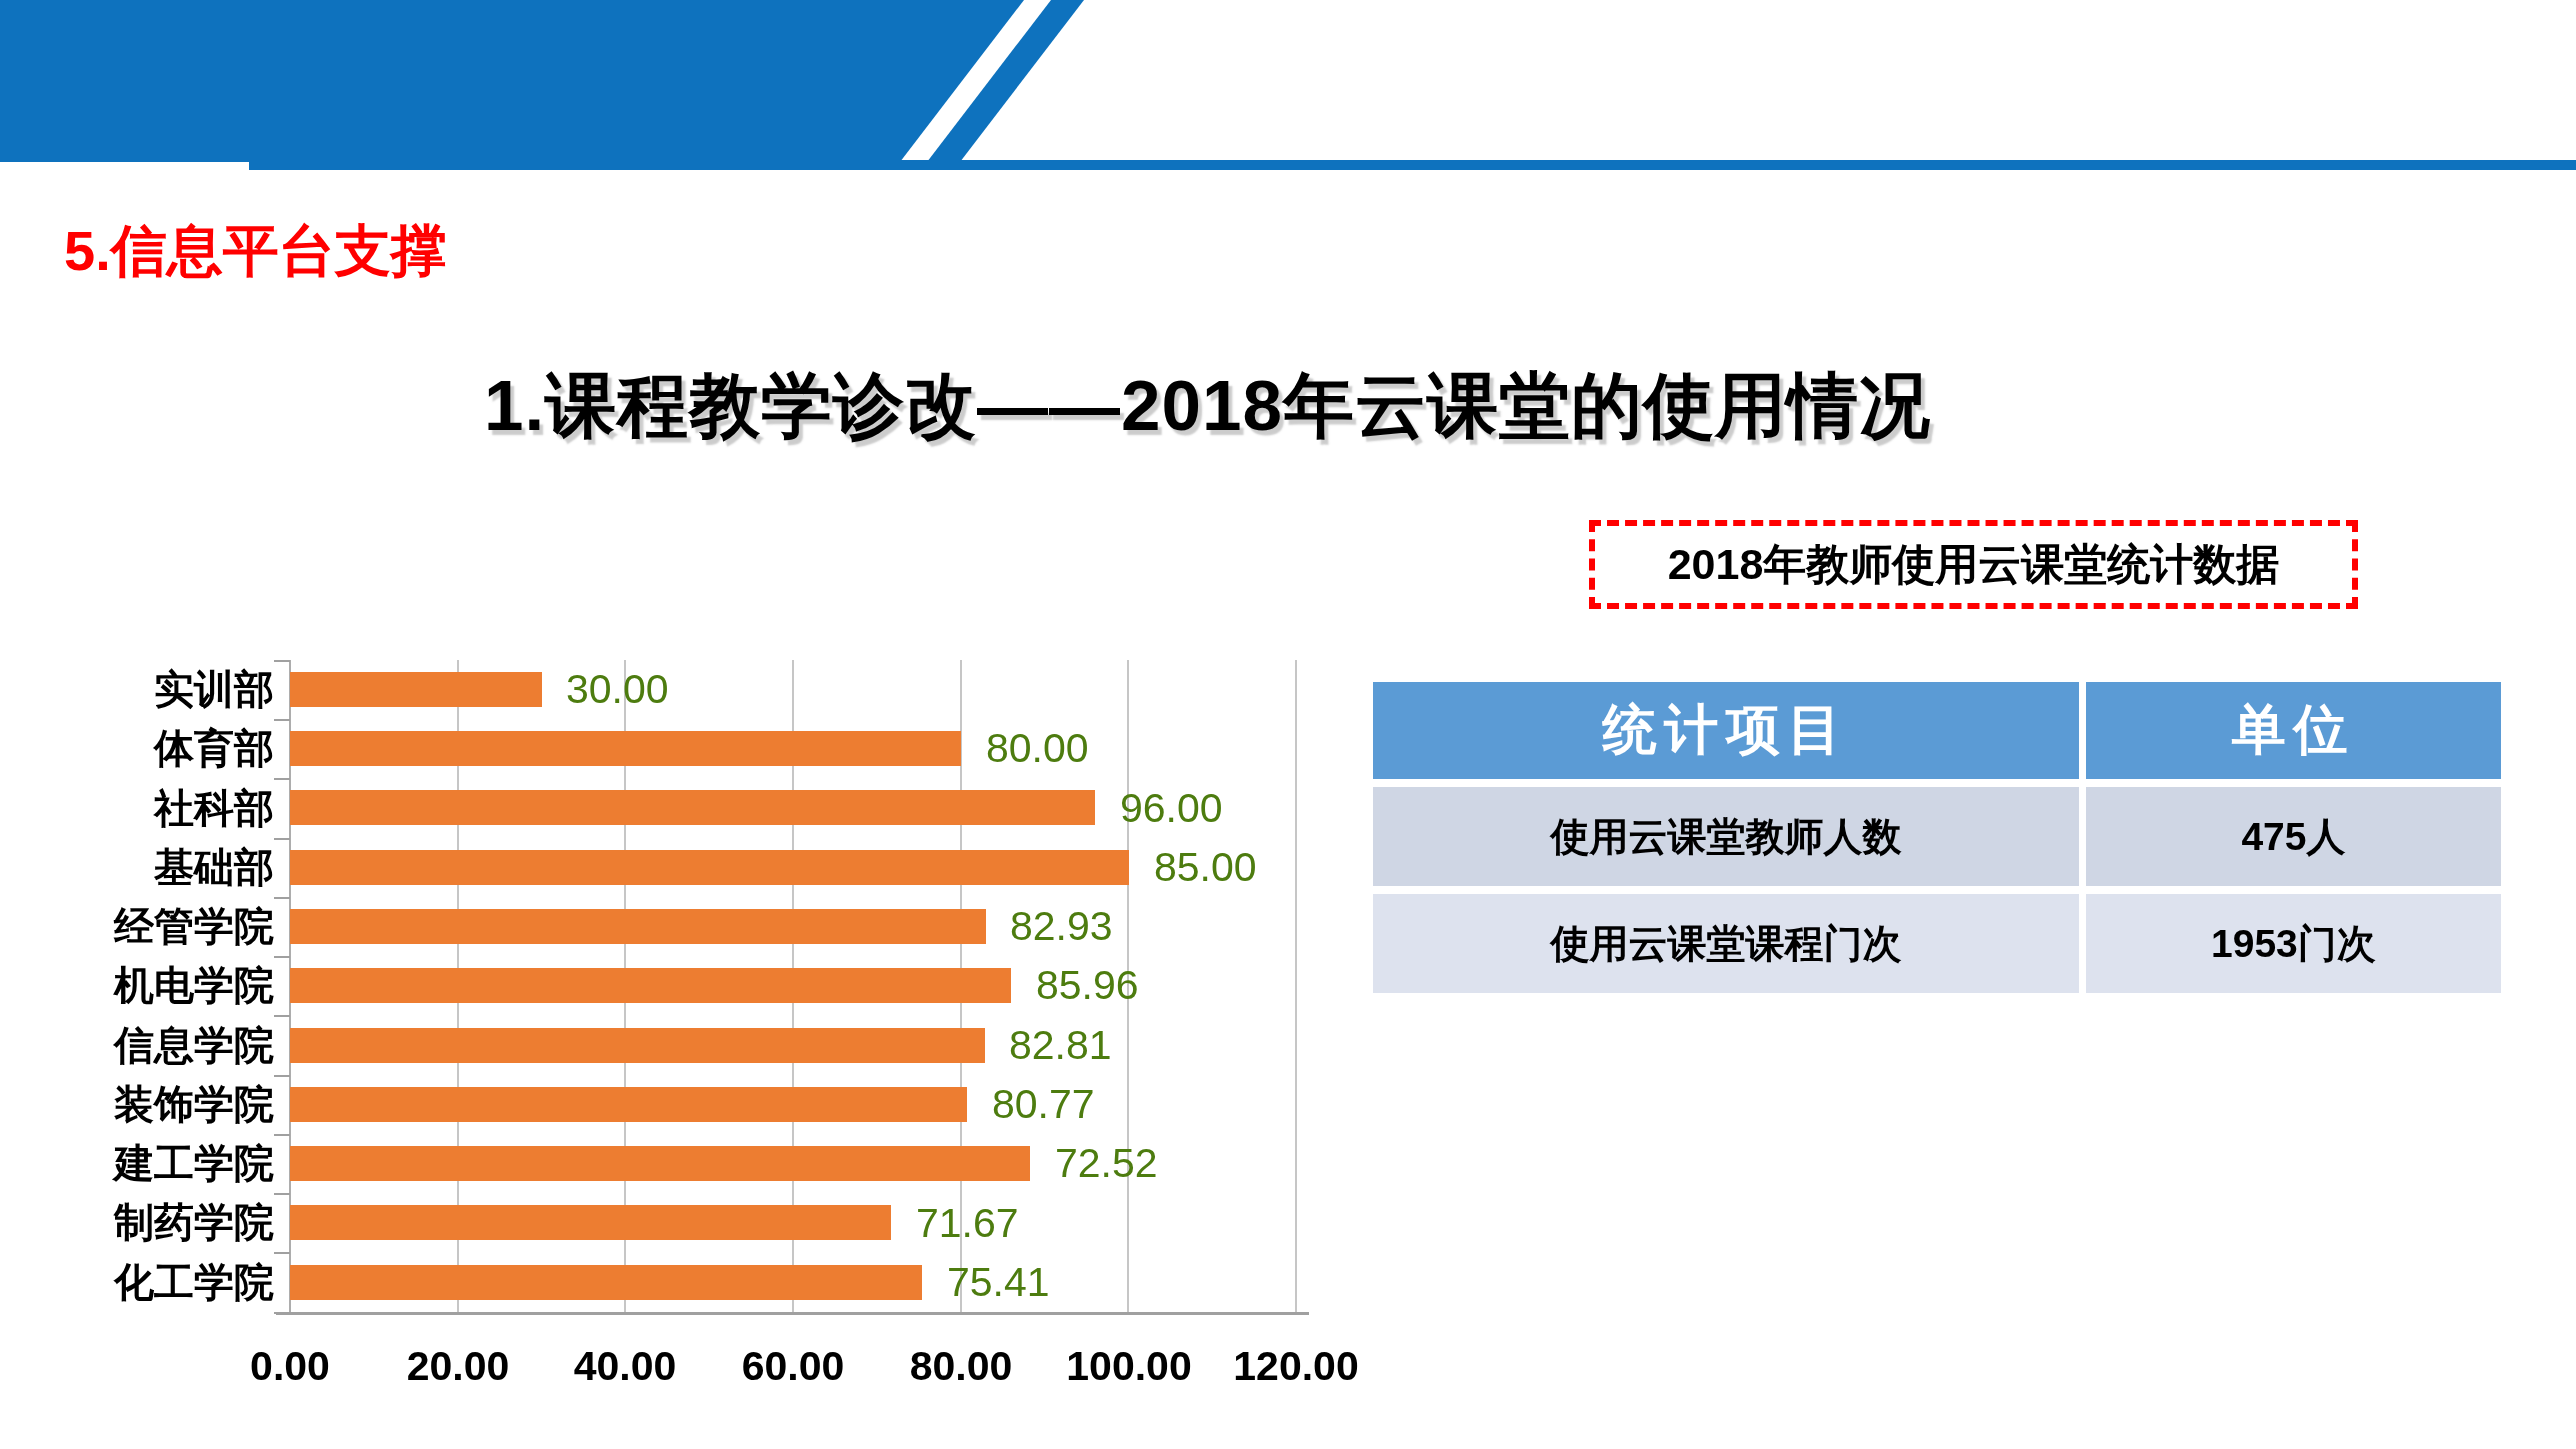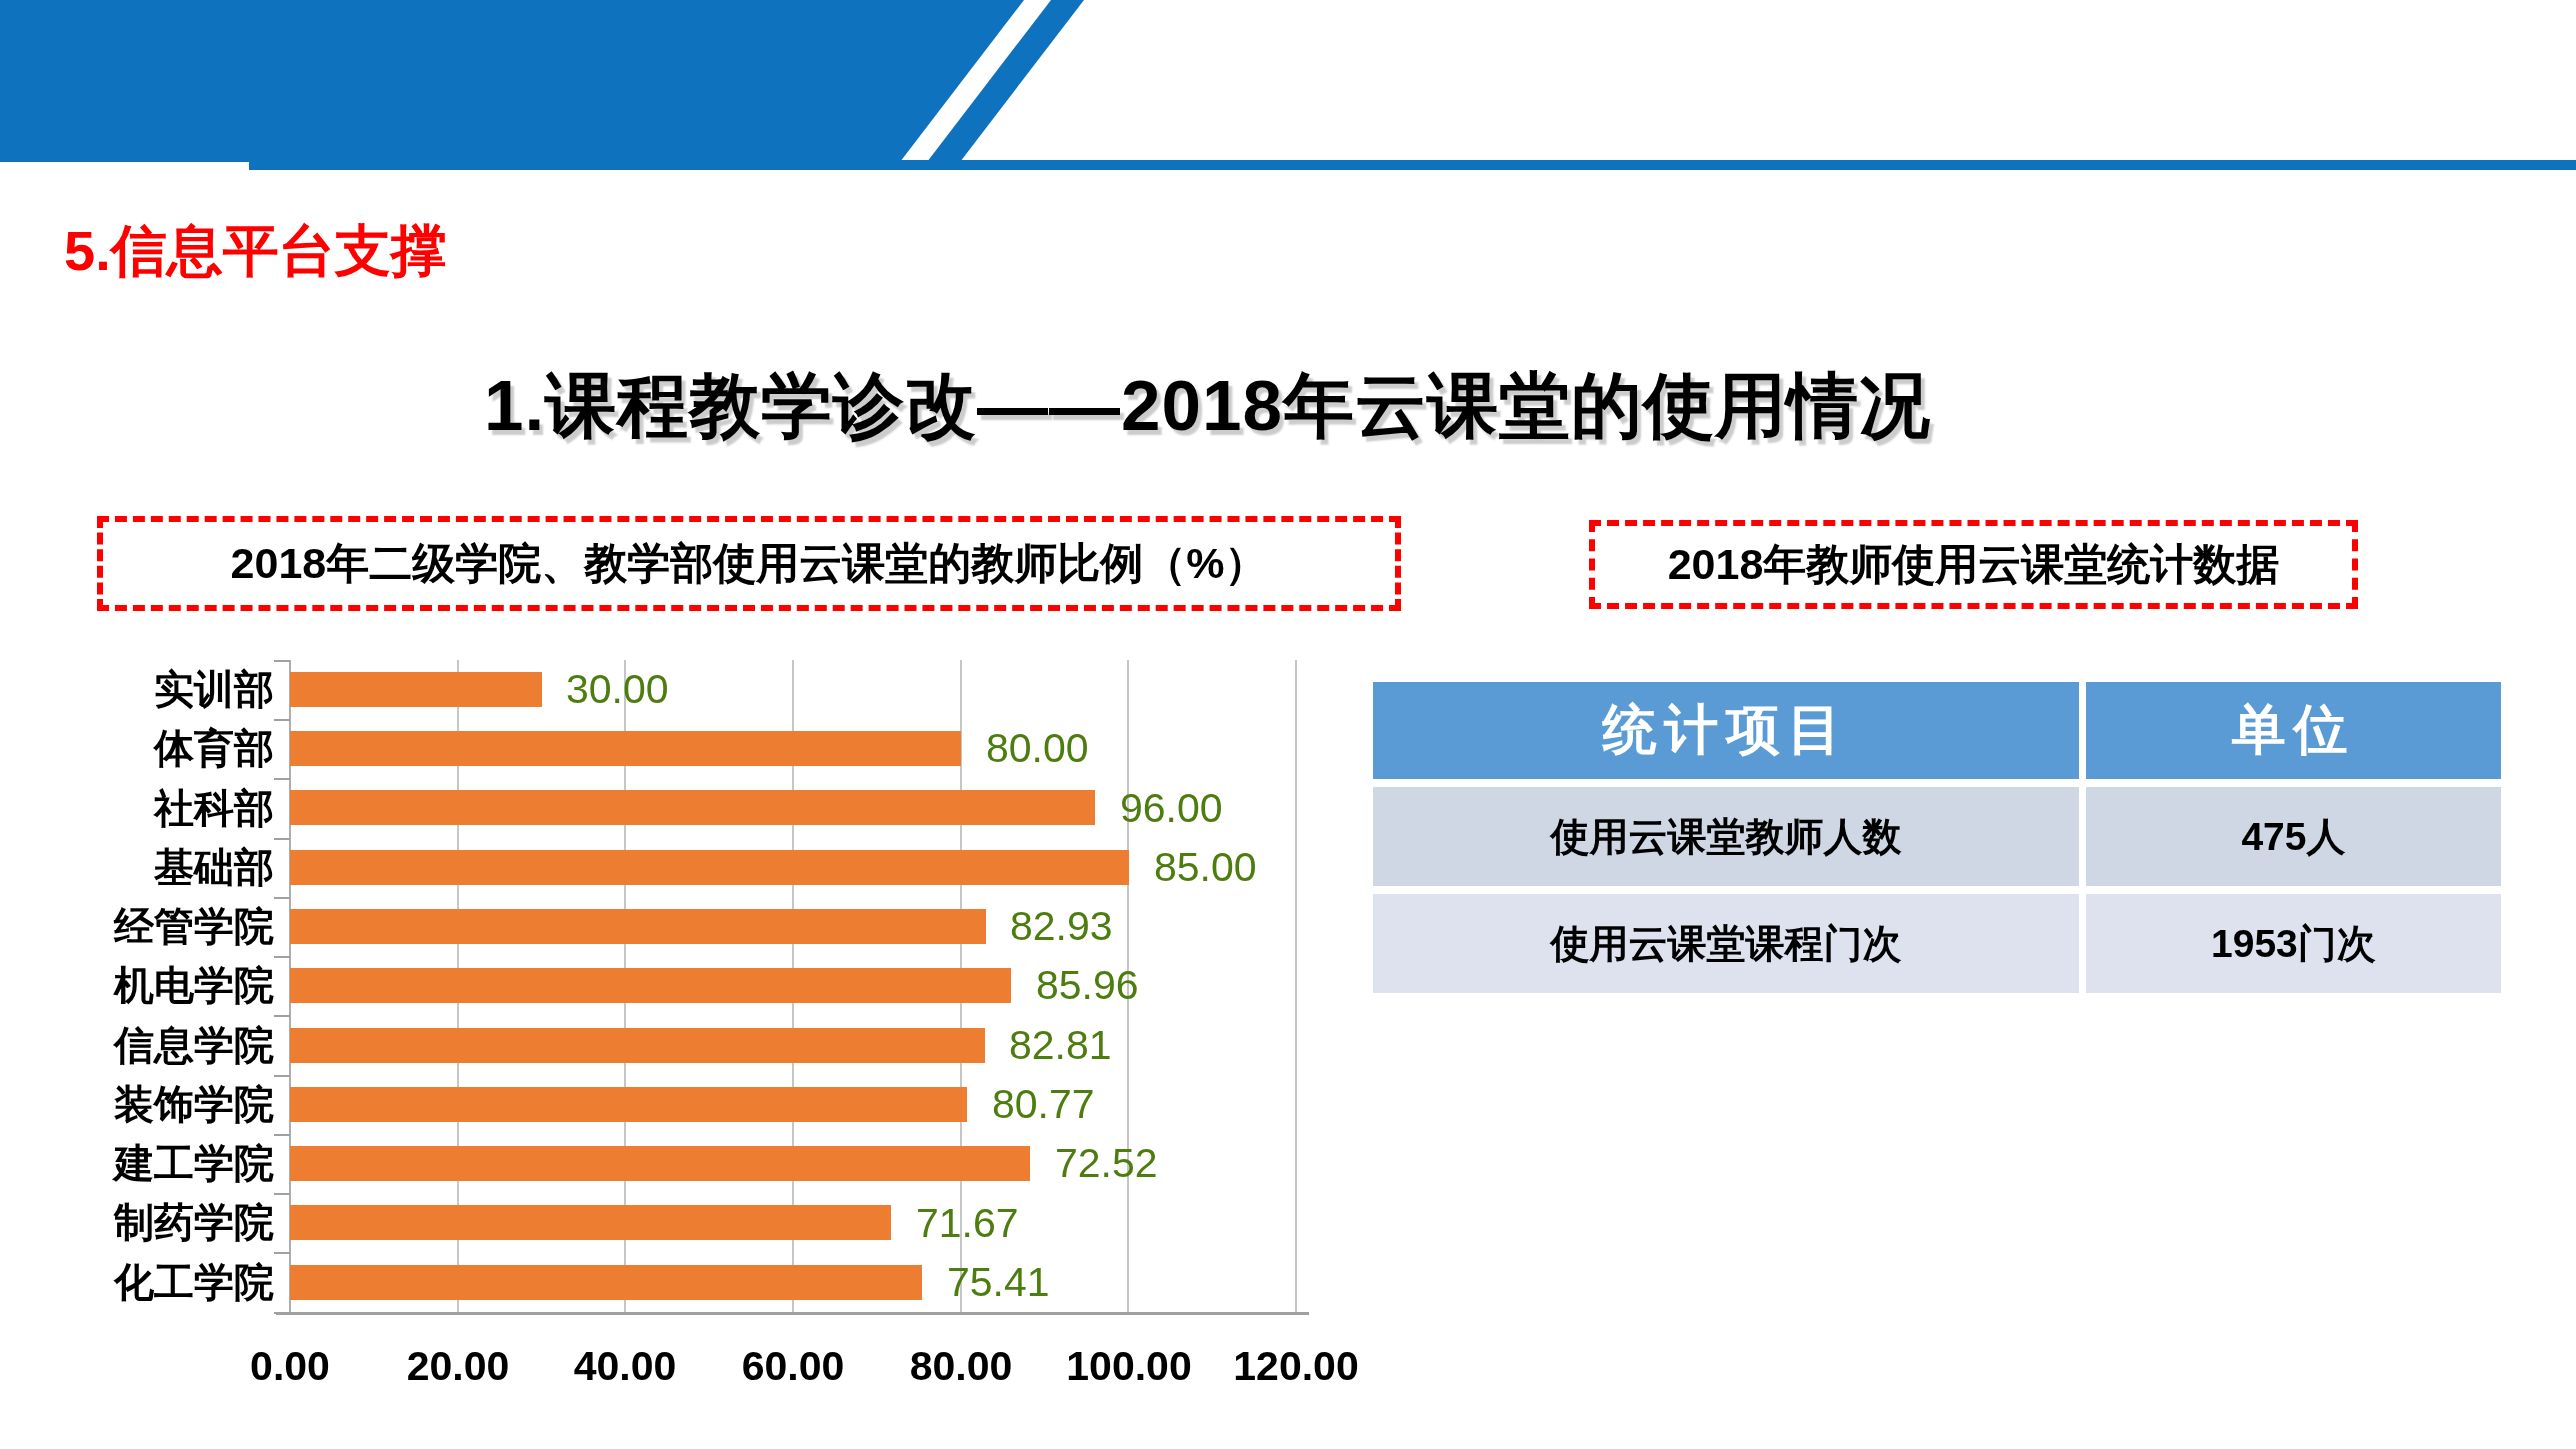--- a/index.html
+++ b/index.html
@@ -63,23 +63,20 @@
 <div class="slide">
 
   <div class="banner-shape"></div>
   <div class="banner-sliver"></div>
   <div class="banner-underline"></div>
 
   <div class="subtitle">5.信息平台支撑</div>
 
   <div class="main-title">1.课程教学诊改——2018年云课堂的使用情况</div>
 
-  <div class="caption-box left-box">
-    <span class="caption-text">2018年二级学院、教学部使用云课堂的教师比例（%）</span>
-  </div>
   <div class="caption-box right-box">
     <span class="caption-text">2018年教师使用云课堂统计数据</span>
   </div>
 
   <div id="chart">
       <div class="grid axis0" style="left: 289px; top: 660px; width: 1.9px; height: 652px;"></div>
       <div class="xtick" style="left: 198px; top: 1343px; width: 184px;">0.00</div>
       <div class="grid" style="left: 457px; top: 660px; width: 1.9px; height: 652px;"></div>
       <div class="xtick" style="left: 366px; top: 1343px; width: 184px;">20.00</div>
       <div class="grid" style="left: 624px; top: 660px; width: 1.9px; height: 652px;"></div>

